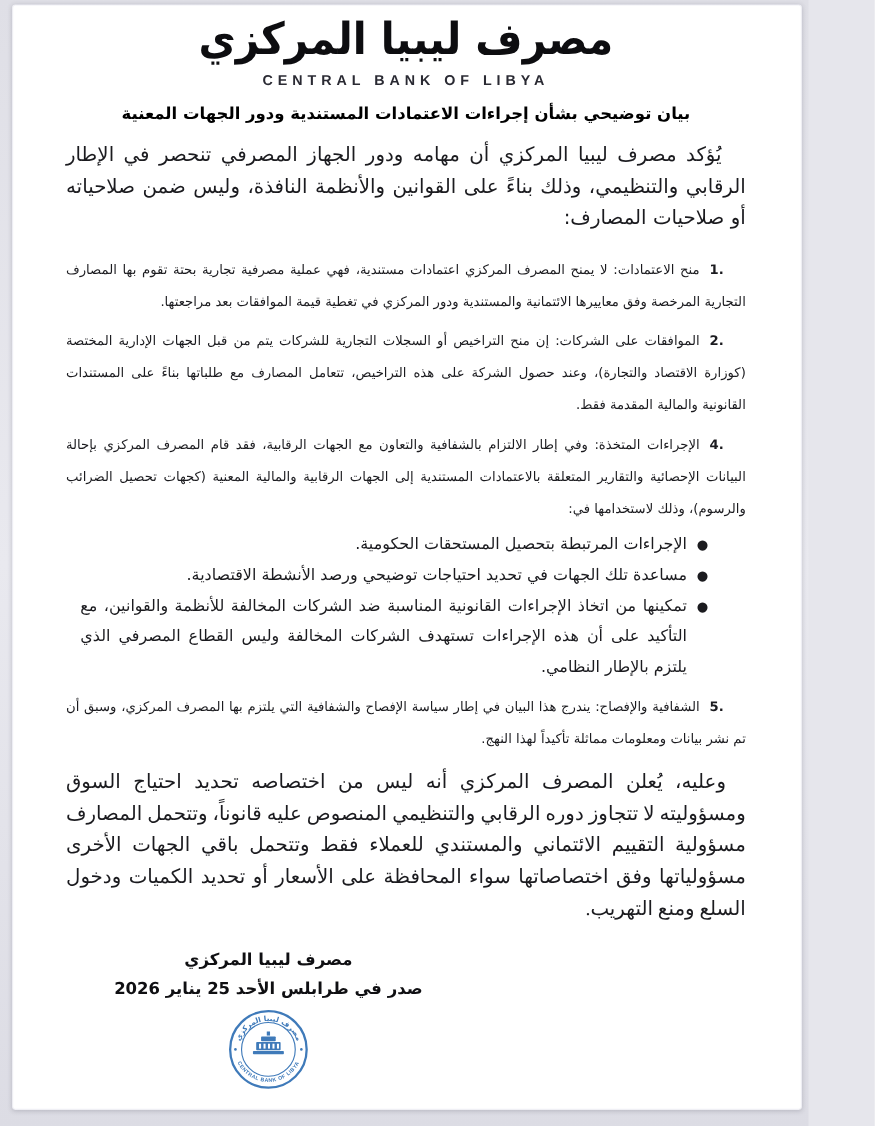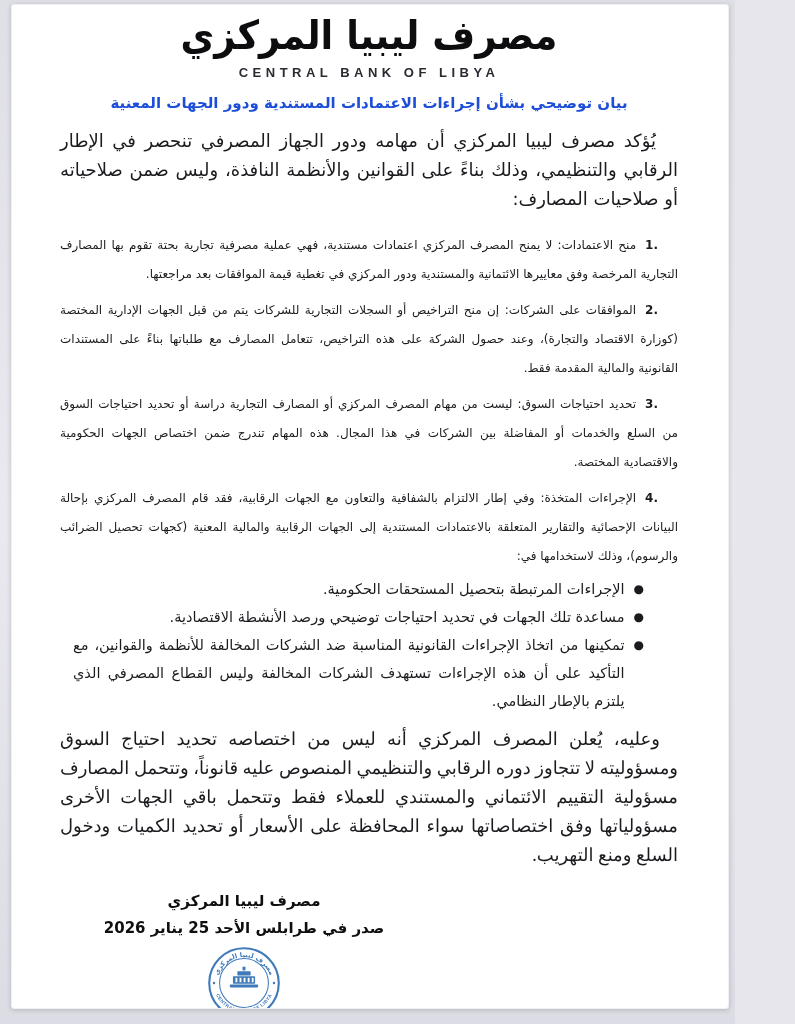--- a/index.html
+++ b/index.html
@@ -13,21 +13,21 @@
     overflow:hidden;
   }
   .logo-ar{
     text-align:center;font-size:37px;font-weight:bold;line-height:52px;
     color:#0d0d10;letter-spacing:-1px;transform:scaleY(1.08);
   }
   .logo-en{
     direction:ltr;text-align:center;font-family:"Liberation Sans",sans-serif;
     font-size:13px;font-weight:700;letter-spacing:4.5px;color:#2a2a33;margin-top:3px;
   }
-  .doc-title{text-align:center;font-weight:bold;font-size:15px;margin-top:13px;line-height:21px;color:#1d4ed8;}
+  .doc-title{text-align:center;font-weight:bold;font-size:15px;margin-top:13px;line-height:21px;color:#000000;}
   .para{font-size:18px;line-height:29px;text-align:justify;}
   .intro{margin-top:12px;text-indent:22px;}
   .item{font-size:12px;line-height:29px;text-align:justify;margin:7px 0 0 0;text-indent:20px;}
   .num{font-weight:bold;direction:ltr;unicode-bidi:embed;margin-left:9px;}
   .bullets{margin-top:4px;padding-right:34px;}
   .bullet{display:flex;gap:9px;font-size:14.5px;line-height:28px;text-align:justify;align-items:flex-start;}
   .bullet .dot{font-size:12px;line-height:28px;flex:none;}
   .bullet .btext{flex:1;margin-left:13px;}
   .closing{margin-top:10px;text-indent:18px;font-family:Liberation Serif, serif;}
   .sig-block{width:340px;margin:8px auto 0 14px;text-align:center;font-weight:bold;font-size:15px;line-height:27px;color:#0f0f12;}
@@ -44,39 +44,39 @@
     <div class="logo-en">CENTRAL BANK OF LIBYA</div>
 
     <div class="doc-title">بيان توضيحي بشأن إجراءات الاعتمادات المستندية ودور الجهات المعنية</div>
 
     <p class="para intro">يُؤكد مصرف ليبيا المركزي أن مهامه ودور الجهاز المصرفي تنحصر في الإطار الرقابي والتنظيمي، وذلك بناءً على القوانين والأنظمة النافذة، وليس ضمن صلاحياته أو صلاحيات المصارف:</p>
 
     <p class="item"><span class="num">1.</span><span>منح الاعتمادات: لا يمنح المصرف المركزي اعتمادات مستندية، فهي عملية مصرفية تجارية بحتة تقوم بها المصارف التجارية المرخصة وفق معاييرها الائتمانية والمستندية ودور المركزي في تغطية قيمة الموافقات بعد مراجعتها.</span></p>
 
     <p class="item"><span class="num">2.</span><span>الموافقات على الشركات: إن منح التراخيص أو السجلات التجارية للشركات يتم من قبل الجهات الإدارية المختصة (كوزارة الاقتصاد والتجارة)، وعند حصول الشركة على هذه التراخيص، تتعامل المصارف مع طلباتها بناءً على المستندات القانونية والمالية المقدمة فقط.</span></p>
 
-    <p class="item"><span class="num">3.</span><span>تحديد احتياجات السوق: ليست من مهام المصرف المركزي أو المصارف التجارية دراسة أو تحديد احتياجات السوق من السلع والخدمات أو المفاضلة بين الشركات في هذا المجال. هذه المهام تندرج ضمن اختصاص الجهات الحكومية والاقتصادية المختصة.</span></p>
 
     <p class="item"><span class="num">4.</span><span>الإجراءات المتخذة: وفي إطار الالتزام بالشفافية والتعاون مع الجهات الرقابية، فقد قام المصرف المركزي بإحالة البيانات الإحصائية والتقارير المتعلقة بالاعتمادات المستندية إلى الجهات الرقابية والمالية المعنية (كجهات تحصيل الضرائب والرسوم)، وذلك لاستخدامها في:</span></p>
 
     <div class="bullets">
       <div class="bullet">
         <span class="dot">●</span>
         <span class="btext">الإجراءات المرتبطة بتحصيل المستحقات الحكومية.</span>
       </div>
       <div class="bullet">
         <span class="dot">●</span>
         <span class="btext">مساعدة تلك الجهات في تحديد احتياجات توضيحي ورصد الأنشطة الاقتصادية.</span>
       </div>
       <div class="bullet">
         <span class="dot">●</span>
         <span class="btext">تمكينها من اتخاذ الإجراءات القانونية المناسبة ضد الشركات المخالفة للأنظمة والقوانين، مع التأكيد على أن هذه الإجراءات تستهدف الشركات المخالفة وليس القطاع المصرفي الذي يلتزم بالإطار النظامي.</span>
       </div>
     </div>
 
+    <p class="item"><span class="num">5.</span><span>الشفافية والإفصاح: يندرج هذا البيان في إطار سياسة الإفصاح والشفافية التي يلتزم بها المصرف المركزي، وسبق أن تم نشر بيانات ومعلومات مماثلة تأكيداً لهذا النهج.</span></p>
 
     <p class="para closing">وعليه، يُعلن المصرف المركزي أنه ليس من اختصاصه تحديد احتياج السوق ومسؤوليته لا تتجاوز دوره الرقابي والتنظيمي المنصوص عليه قانوناً، وتتحمل المصارف مسؤولية التقييم الائتماني والمستندي للعملاء فقط وتتحمل باقي الجهات الأخرى مسؤولياتها وفق اختصاصاتها سواء المحافظة على الأسعار أو تحديد الكميات ودخول السلع ومنع التهريب.</p>
 
     <div class="sig-block">
       <span class="sig-line">مصرف ليبيا المركزي</span>
       <span class="sig-line">صدر في طرابلس الأحد 25 يناير 2026</span>
 
       <svg class="seal" viewBox="0 0 100 100" xmlns="http://www.w3.org/2000/svg">
         <defs>
           <path id="sealTop" d="M 13 52 A 37 37 0 1 1 87 52" fill="none"></path>

